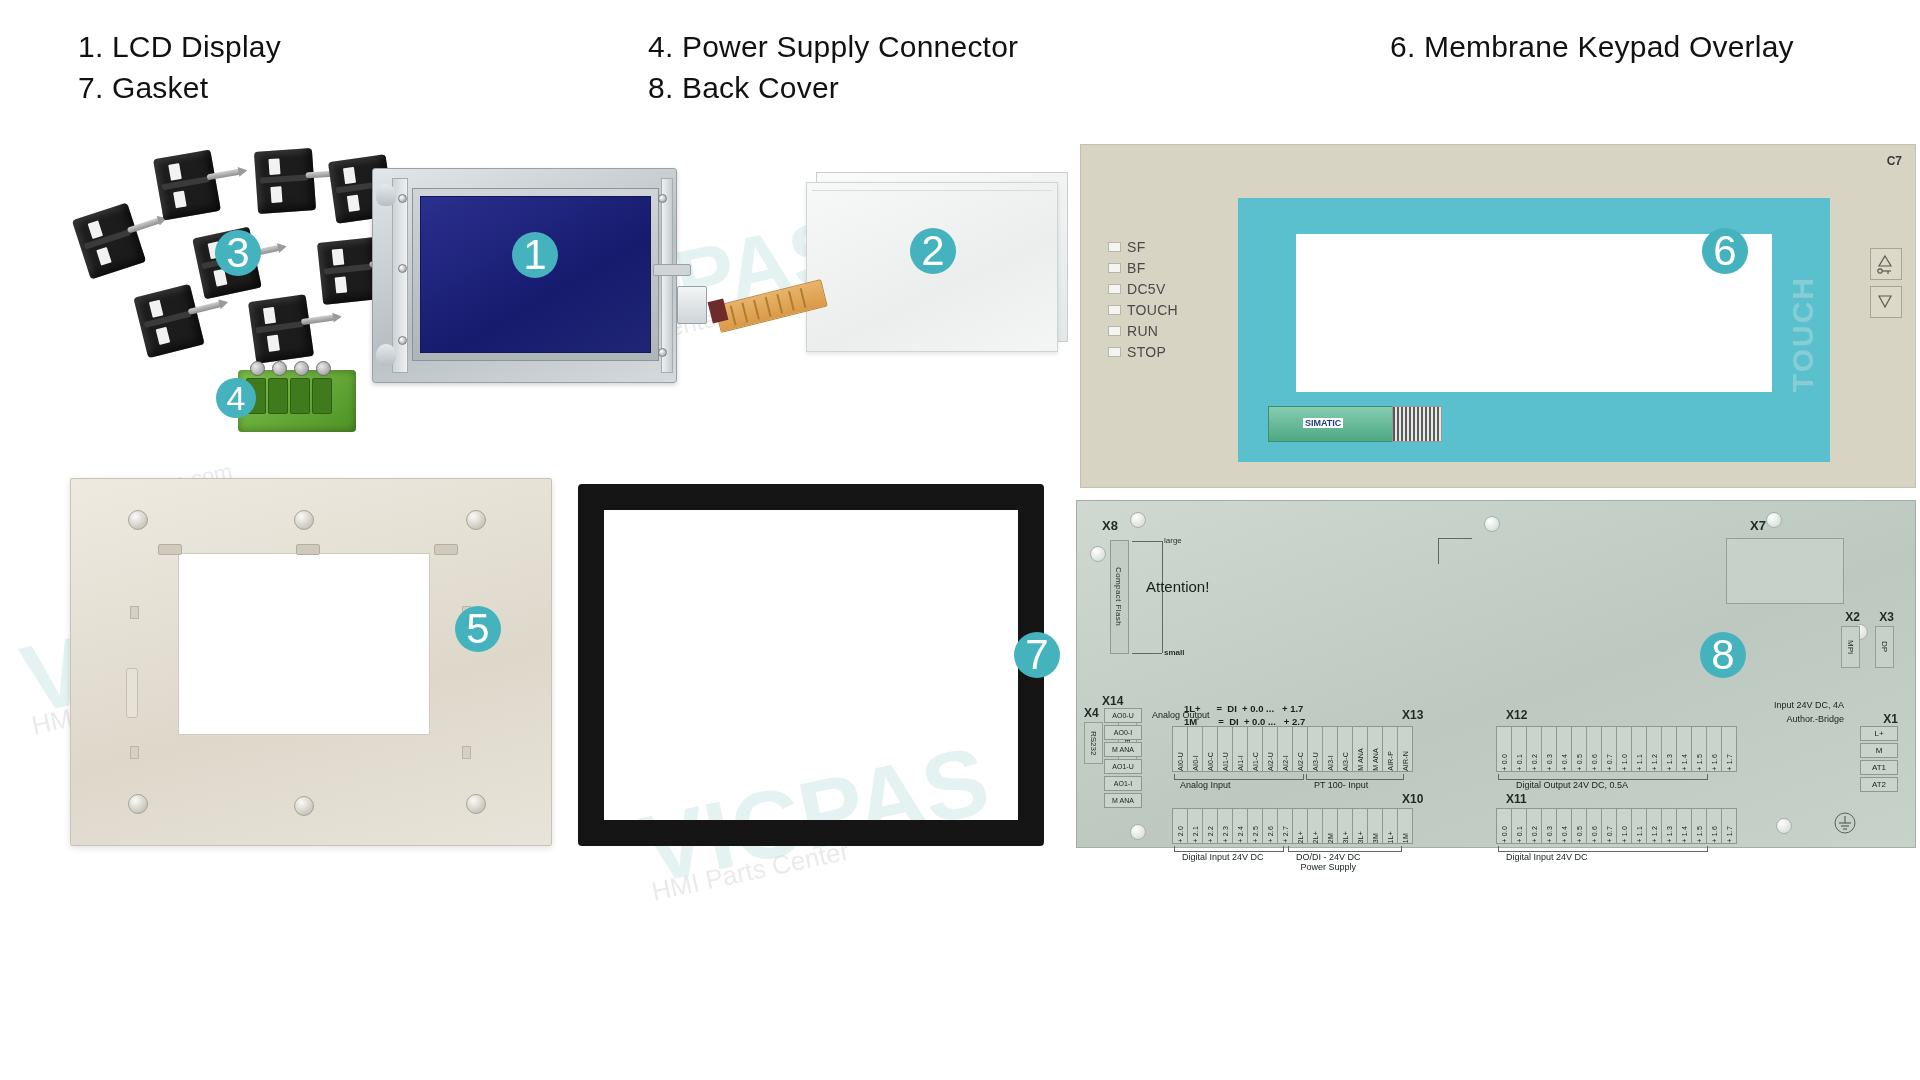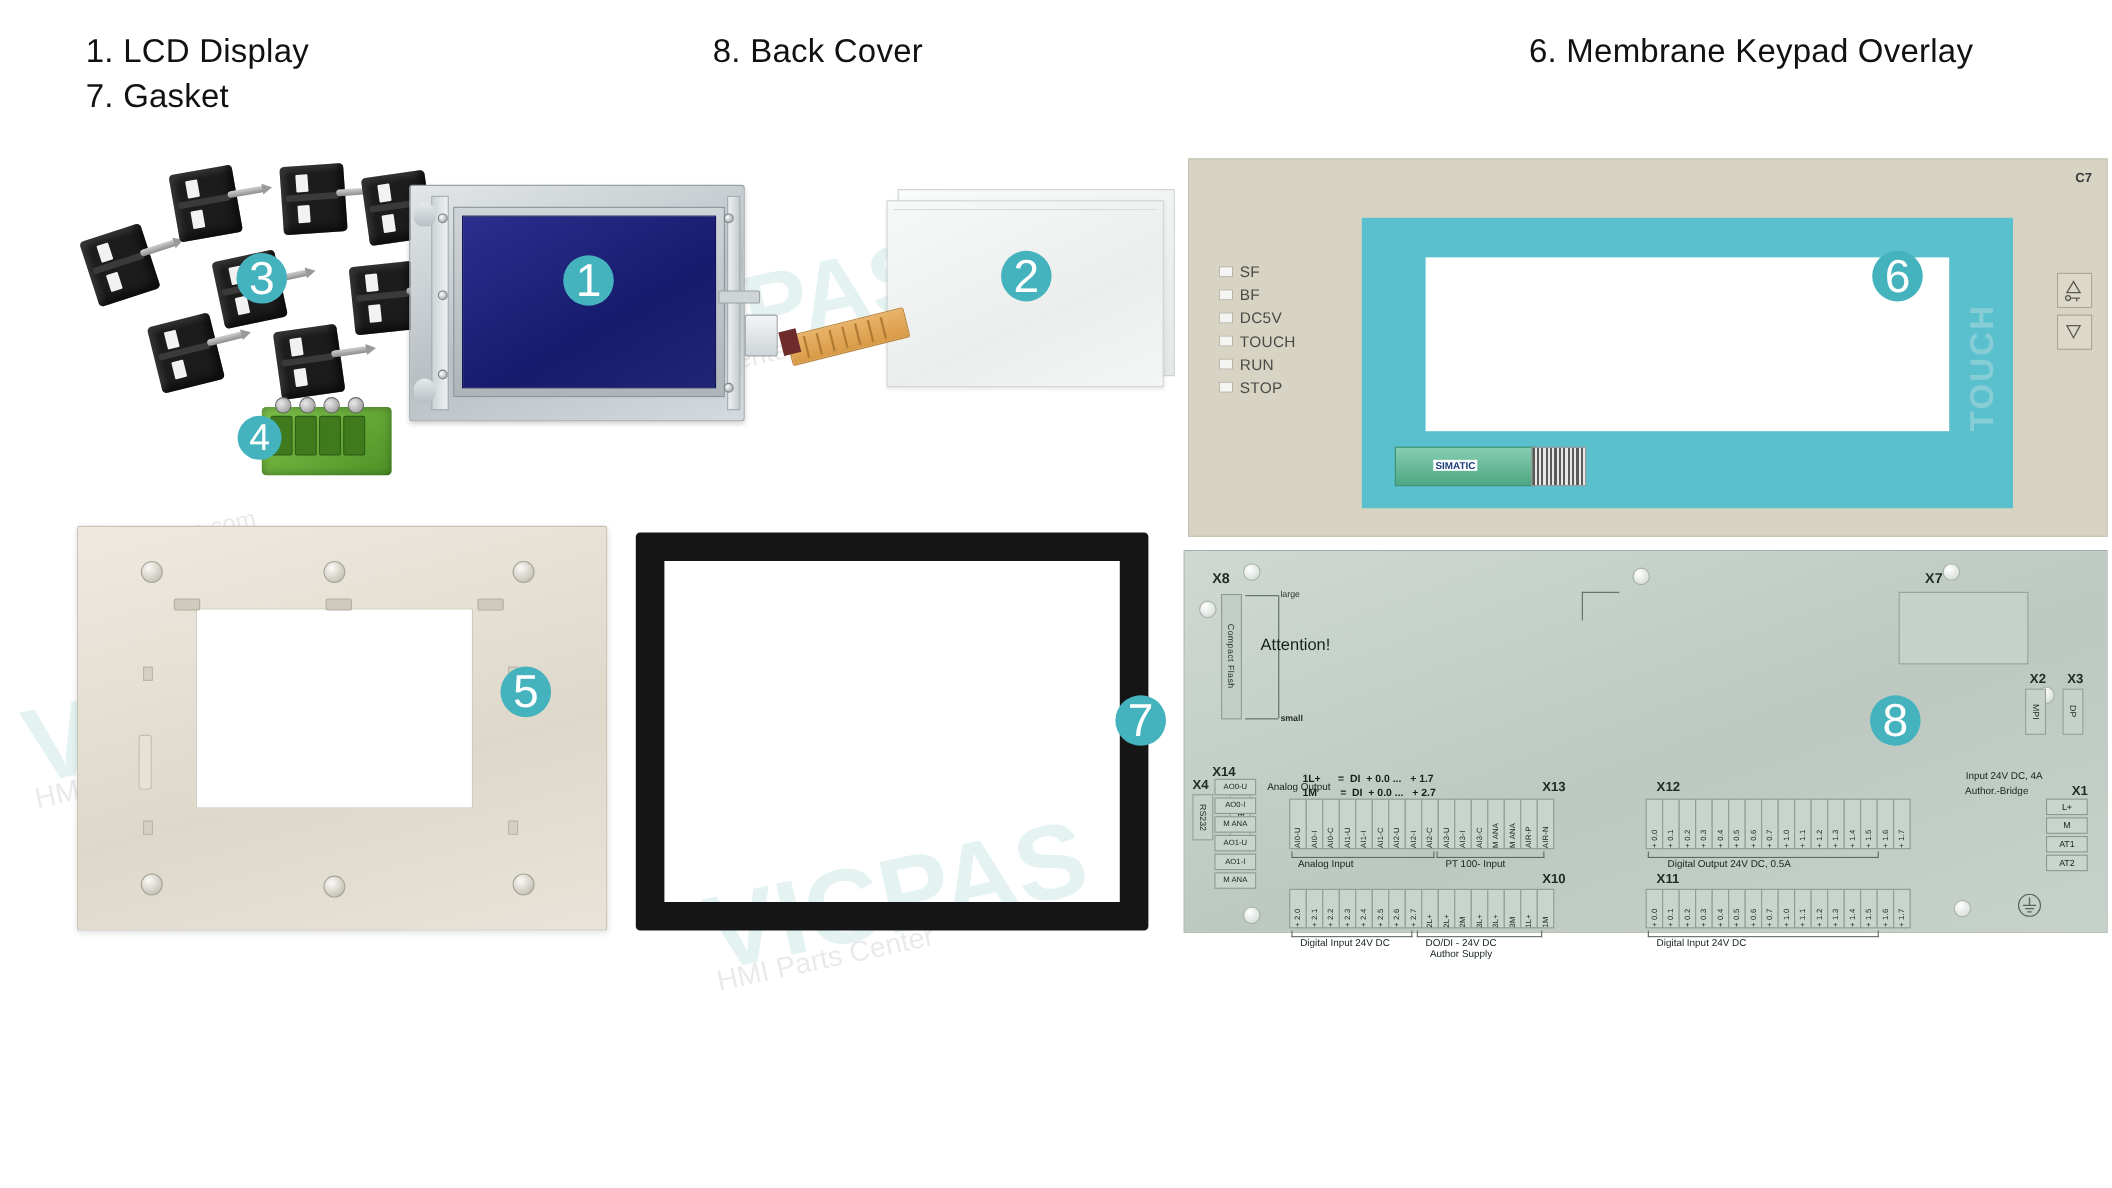--- a/index.html
+++ b/index.html
@@ -173,20 +173,21 @@
 </style>
 </head>
 <body>
 
 <div class="legend">
   <div class="legend-col c1">
     <div class="legend-item">1. LCD Display</div>
     <div class="legend-item">7. Gasket</div>
   </div>
   <div class="legend-col c2">
+    <div class="legend-item">4. Power Supply Connector</div>
     <div class="legend-item">8. Back Cover</div>
   </div>
   <div class="legend-col c3">
     <div class="legend-item">6. Membrane Keypad Overlay</div>
   </div>
 </div>
 
 <div class="stage">
 
   <div class="wm" style="left:20px;top:590px;font-size:96px;transform:rotate(-12deg);">VICPAS</div>
@@ -417,21 +418,21 @@
     <div class="lbl" style="right:150px;top:18px;">X7</div>
 
     <div class="leadline" style="left:362px;top:38px;width:34px;height:1px;"></div>
     <div class="leadline" style="left:362px;top:38px;width:1px;height:26px;"></div>
 
     <div class="wiring">1L+      =  DI  + 0.0 ...   + 1.7
 1M        =  DI  + 0.0 ...   + 2.7
 2L+, 2M = DO + 0.0 ...   + 0.7
 3L+, 3M = DO + 1.0 ...   + 1.7</div>
 
-    <div class="grp" style="right:59px;top:200px;text-align:center;">Input 24V DC, 4A</div>
+    <div class="grp" style="right:72px;top:200px;text-align:center;">Input 24V DC, 4A</div>
     <div class="grp" style="right:72px;top:214px;text-align:right;">Author.-Bridge</div>
 
     <div class="lbl" style="left:8px;top:206px;font-size:12px;">X4</div>
     <div class="lbl" style="left:42px;top:206px;font-size:12px;">X5</div>
     <div class="pbox" style="left:8px;top:222px;">
       <span>RS232</span>
       </div>
     <div class="pbox" style="left:42px;top:222px;">
       <span>P-BUS</span>
       </div>
@@ -683,19 +684,19 @@
         <line x1="11" y1="4" x2="11" y2="11" stroke="#55635b" stroke-width="1.2"></line>
         <line x1="5" y1="11" x2="17" y2="11" stroke="#55635b" stroke-width="1.2"></line>
         <line x1="7" y1="14" x2="15" y2="14" stroke="#55635b" stroke-width="1.2"></line>
         <line x1="9" y1="17" x2="13" y2="17" stroke="#55635b" stroke-width="1.2"></line>
       </svg>
     </div>
   <div class="brace" style="left: 98px; top: 346px; width: 108px;"></div>
       <div class="grp" style="left: 106px; top: 352px; white-space: pre; text-align: center;">Digital Input 24V DC</div>
       <div class="brace" style="left: 212px; top: 346px; width: 112px;"></div>
       <div class="grp" style="left: 220px; top: 352px; white-space: pre; text-align: center;">DO/DI - 24V DC
-Author Supply</div>
+Power Supply</div>
       <div class="brace" style="left: 422px; top: 346px; width: 208px;"></div>
       <div class="grp" style="left: 430px; top: 352px; white-space: pre; text-align: center;">Digital Input 24V DC</div>
     </div>
   <div class="bubble" style="left:1700px;top:632px;width:46px;height:46px;">8</div>
 
 </div>
 
 </body></html>

